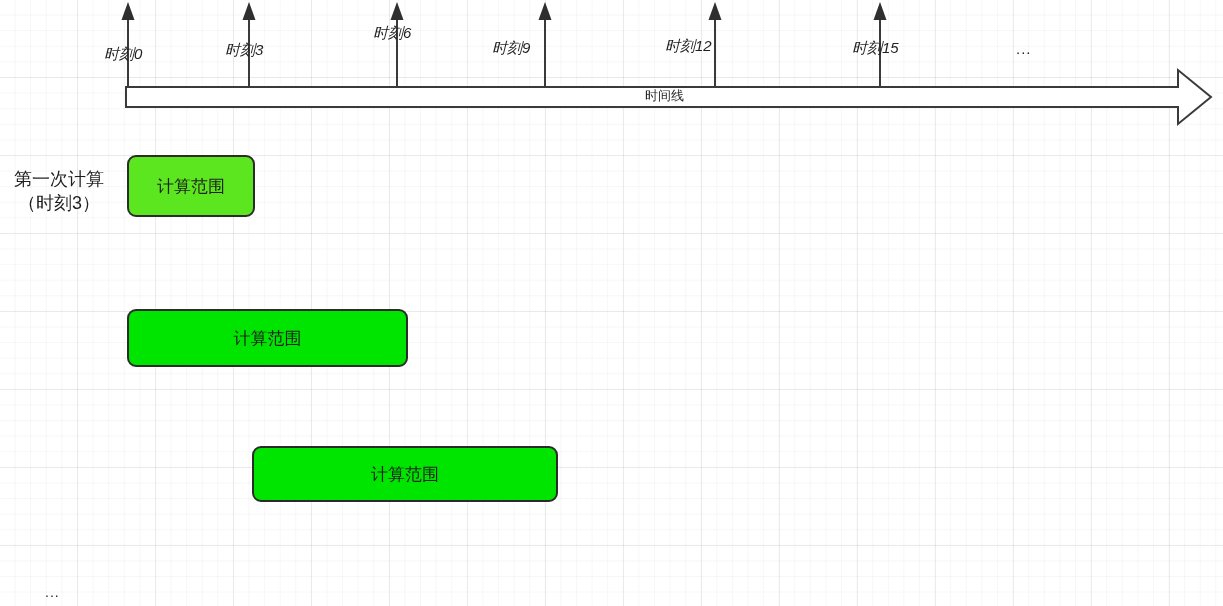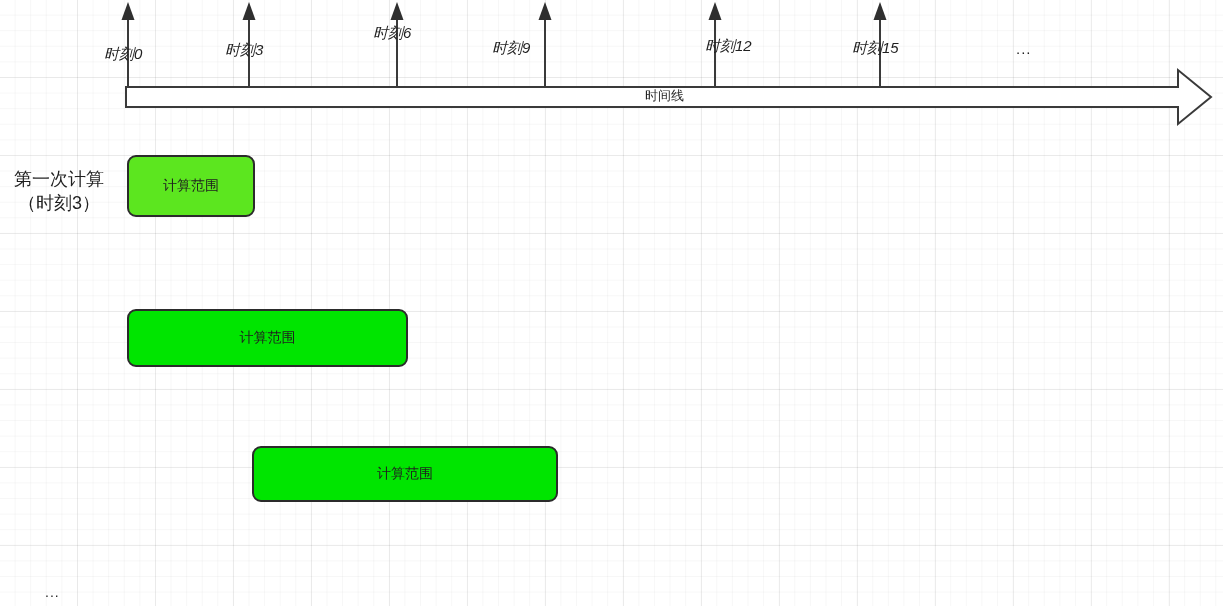--- a/index.html
+++ b/index.html
@@ -75,21 +75,21 @@
   }
 
   .calc-box {
     position: absolute;
     box-sizing: border-box;
     border: 2px solid #2b2b2b;
     border-radius: 9px;
     display: flex;
     align-items: center;
     justify-content: center;
-    font-size: 14px;
+    font-size: 17px;
     color: #1f1f1f;
   }
 
   svg.overlay {
     position: absolute;
     left: 0;
     top: 0;
     width: 1223px;
     height: 606px;
     pointer-events: none;
@@ -134,21 +134,21 @@
 
     <g>
       <path d="M 126,87 L 1178,87 L 1178,70 L 1211,97 L 1178,124 L 1178,107 L 126,107 Z" fill="#ffffff" stroke="#3a3a3a" stroke-width="2" stroke-linejoin="miter"></path>
     </g>
   </svg>
 
   <div class="tick-label" style="left:104px; top:46px;">时刻0</div>
   <div class="tick-label" style="left:225px; top:42px;">时刻3</div>
   <div class="tick-label" style="left:373px; top:25px;">时刻6</div>
   <div class="tick-label" style="left:492px; top:40px;">时刻9</div>
-  <div class="tick-label" style="left:705px; top:38px;">时刻12</div>
+  <div class="tick-label" style="left:665px; top:38px;">时刻12</div>
   <div class="tick-label" style="left:852px; top:40px;">时刻15</div>
 
   <div class="ellipsis-top" style="left:1016px; top:41px;">...</div>
 
   <div class="timeline-caption" style="left:645px; top:89px;">时间线</div>
 
   <div class="row-label" style="left:0px; top:167px; width:118px;">
     <div>第一次计算</div>
     <div>（时刻3）</div>
   </div>

